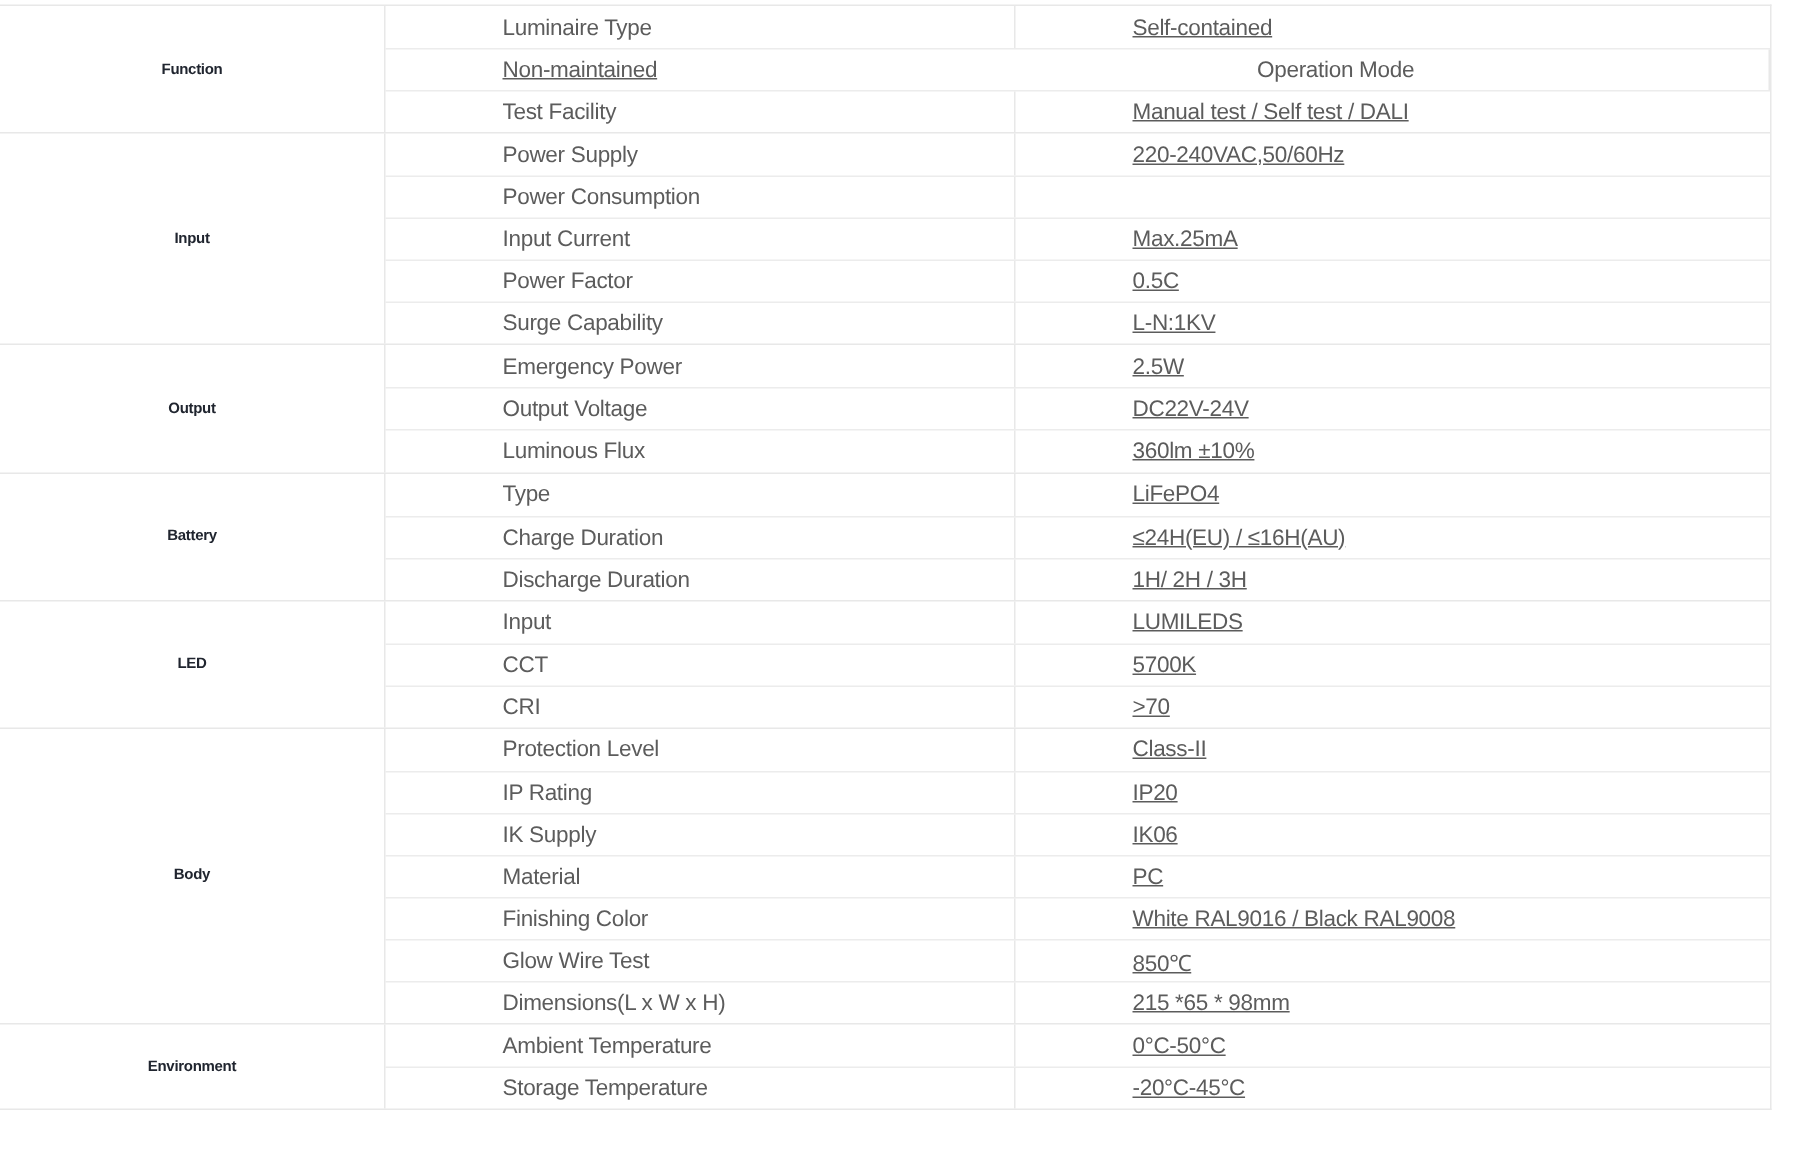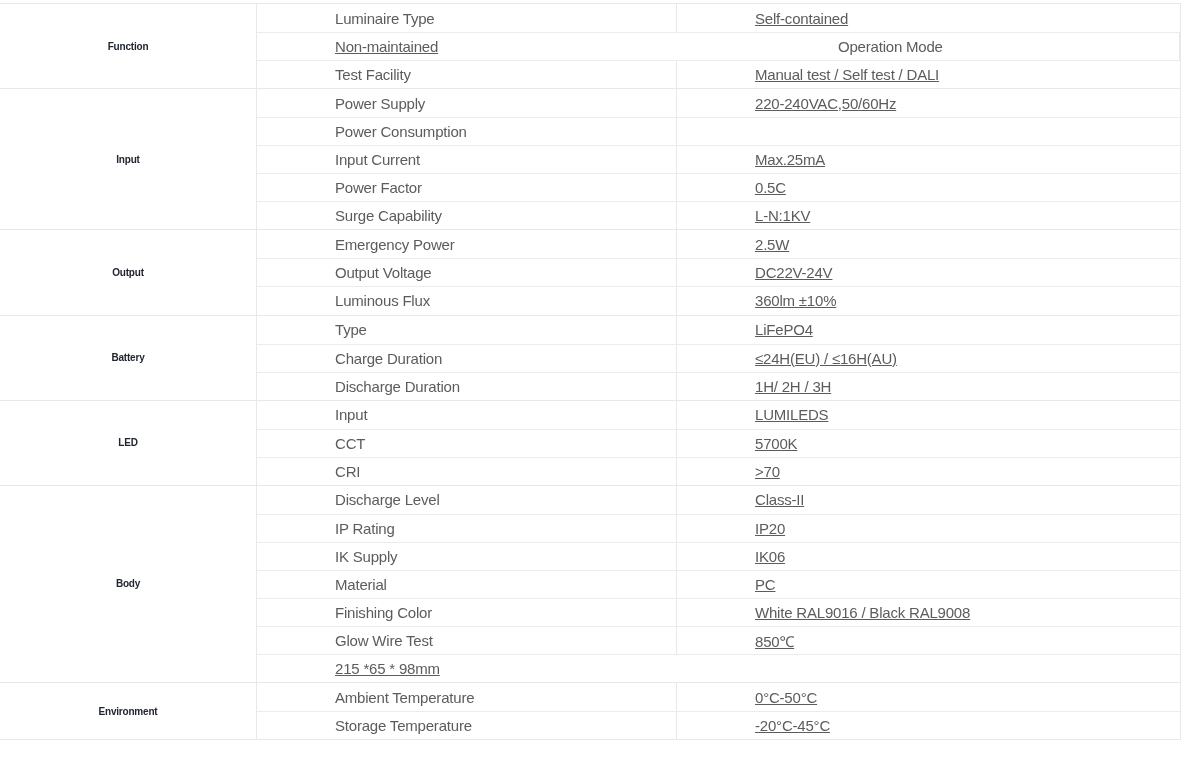--- a/index.html
+++ b/index.html
@@ -151,21 +151,21 @@
         <div class="cell prop">CRI</div>
         <div class="cell val">&gt;70</div>
       </div>
     </div>
   </section>
 
   <section class="group">
     <div class="category">Body</div>
     <div class="rows">
       <div class="row">
-        <div class="cell prop">Discharge Level</div>
+        <div class="cell prop">Protection Level</div>
         <div class="cell val">Class-II</div>
       </div>
       <div class="row">
         <div class="cell prop">IP Rating</div>
         <div class="cell val">IP20</div>
       </div>
       <div class="row">
         <div class="cell prop">IK Supply</div>
         <div class="cell val">IK06</div>
       </div>
@@ -175,20 +175,21 @@
       </div>
       <div class="row">
         <div class="cell prop">Finishing Color</div>
         <div class="cell val">White RAL9016 / Black RAL9008</div>
       </div>
       <div class="row">
         <div class="cell prop">Glow Wire Test</div>
         <div class="cell val">850℃</div>
       </div>
       <div class="row">
+        <div class="cell prop">Dimensions(L x W x H)</div>
         <div class="cell val">215 *65 * 98mm</div>
       </div>
     </div>
   </section>
 
   <section class="group">
     <div class="category">Environment</div>
     <div class="rows">
       <div class="row">
         <div class="cell prop">Ambient Temperature</div>

